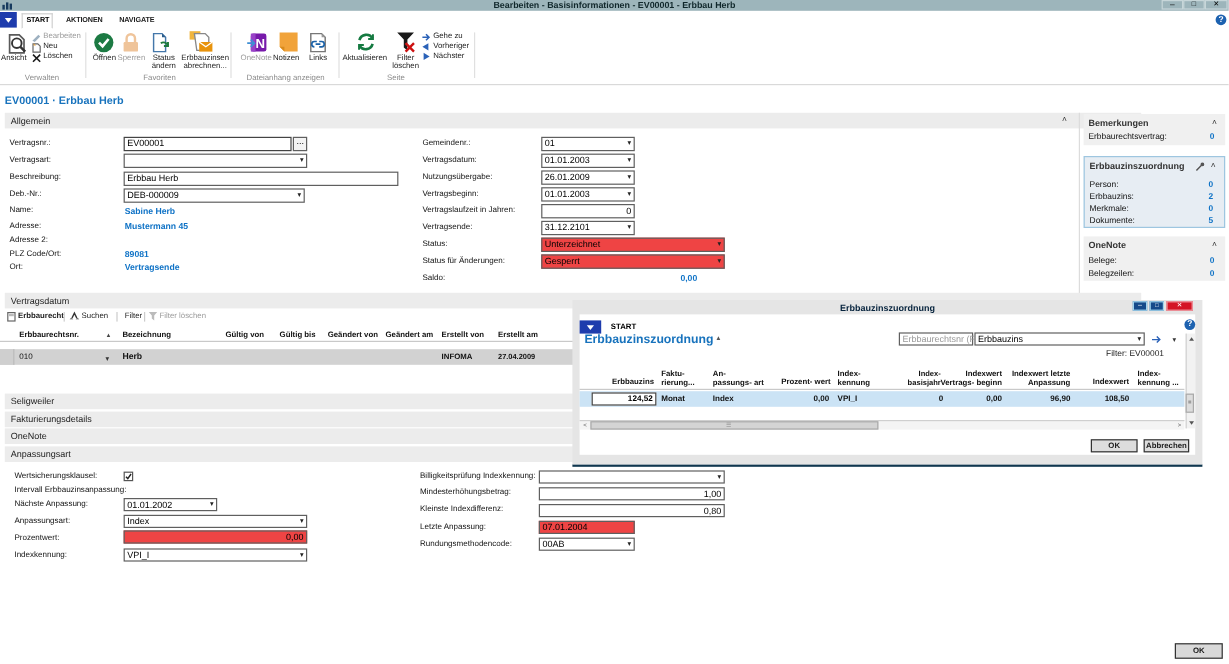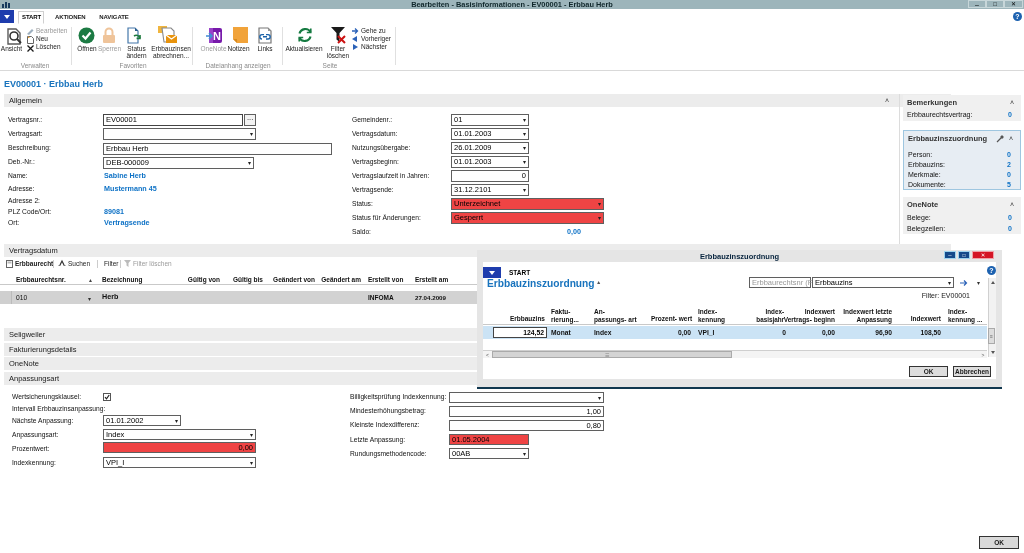--- a/index.html
+++ b/index.html
@@ -288,21 +288,21 @@
 
 <div class="lbl" style="left:350px;top:393px;">Billigkeitsprüfung Indexkennung:</div>
 <div class="box" style="left:449px;top:391.5px;width:155px;height:11px;">
     <span class="arr">▾</span>
   </div>
 <div class="lbl" style="left:350px;top:407px;">Mindesterhöhungsbetrag:</div>
 <div class="box" style="left:449px;top:405.5px;width:155px;height:11px;text-align:right;">1,00</div>
 <div class="lbl" style="left:350px;top:421px;">Kleinste Indexdifferenz:</div>
 <div class="box" style="left:449px;top:419.5px;width:155px;height:11px;text-align:right;padding-left:16px;">0,80</div>
 <div class="lbl" style="left:350px;top:436px;">Letzte Anpassung:</div>
-<div class="box gbox" style="left:449px;top:433.5px;width:80px;height:11px;">01.05.2004</div>
+<div class="box gbox" style="left:449px;top:433.5px;width:80px;height:11px;">07.01.2004</div>
 <div class="lbl" style="left:350px;top:450px;">Rundungsmethodencode:</div>
 <div class="box" style="left:449px;top:448px;width:80px;height:11px;">00AB<span class="arr">▾</span></div>
 
 <div class="a" style="left:477px;top:387px;width:525px;height:1.5px;background:#10374f;"></div>
 
 <div class="a" style="left:979px;top:536px;width:40px;height:13px;background:#d9d9d9;border:1px solid #333;font-size:6.5px;font-weight:bold;text-align:center;line-height:12px;">OK</div>
 
 <div class="a" style="left:477px;top:250px;width:525px;height:137px;background:#e5e5e5;">
 
  <div class="a" style="left:0;top:2px;width:525px;height:10px;font-size:7.5px;font-weight:bold;text-align:center;color:#06233d;">Erbbauzinszuordnung</div>

